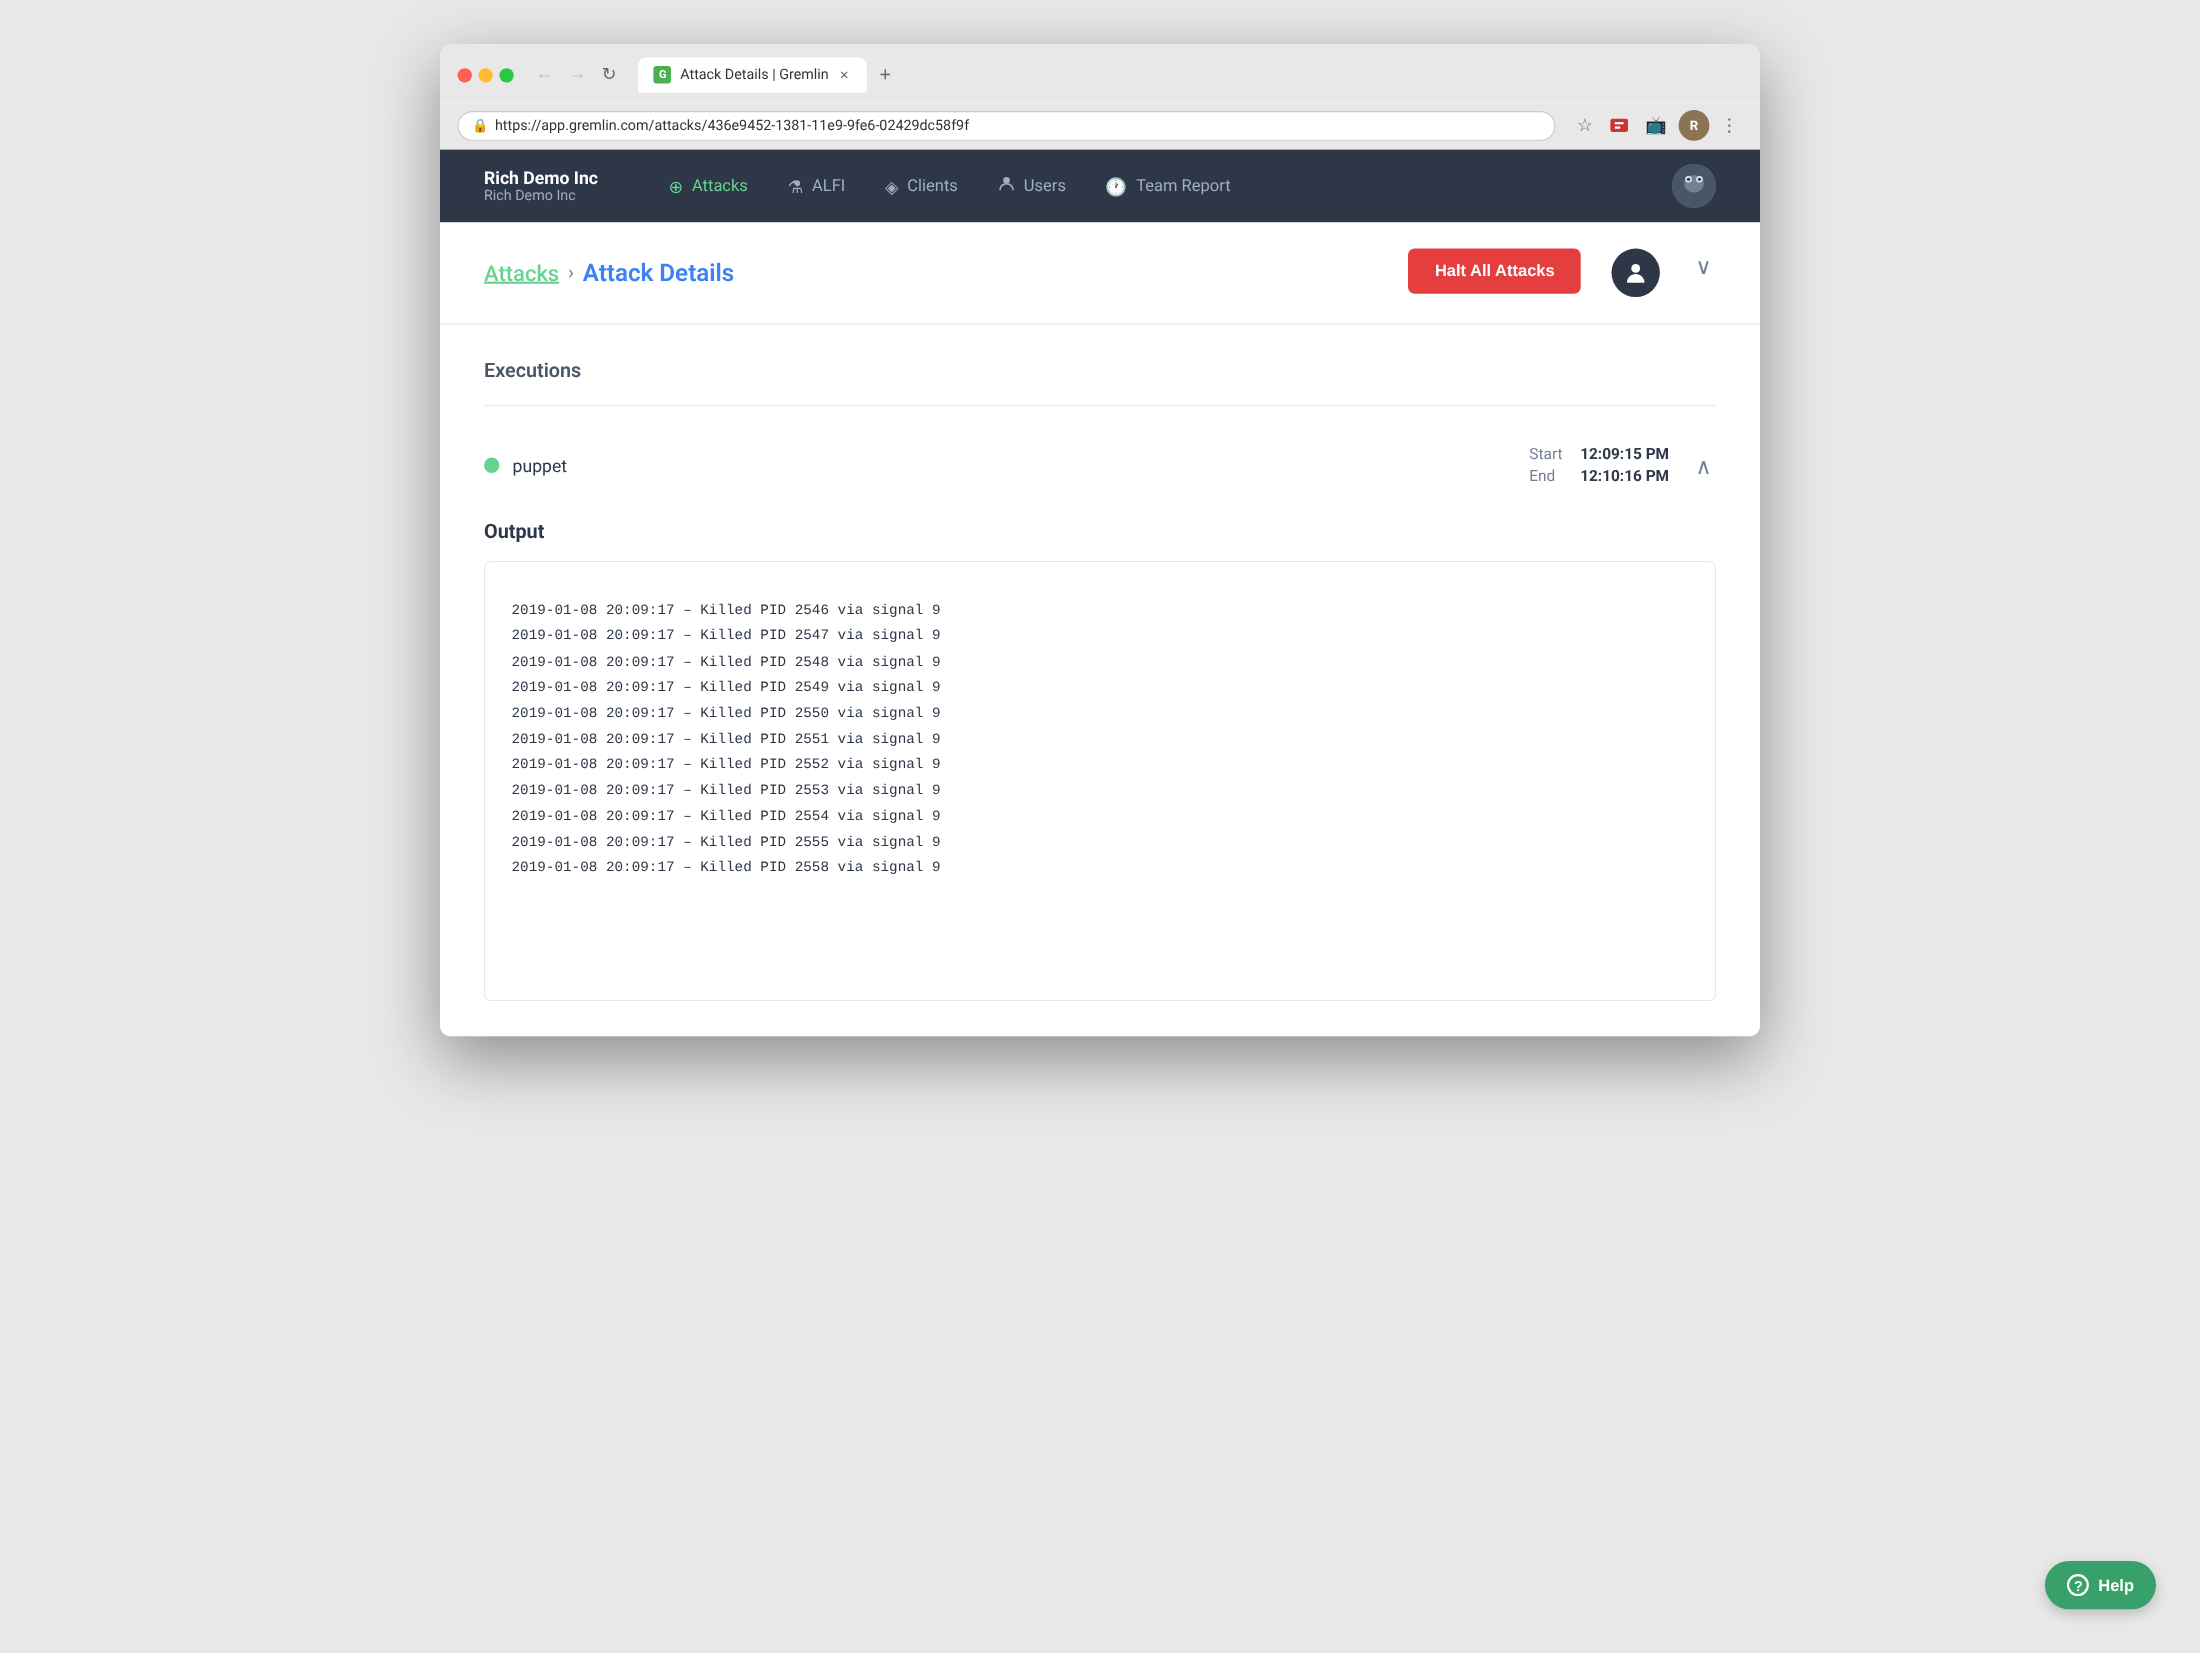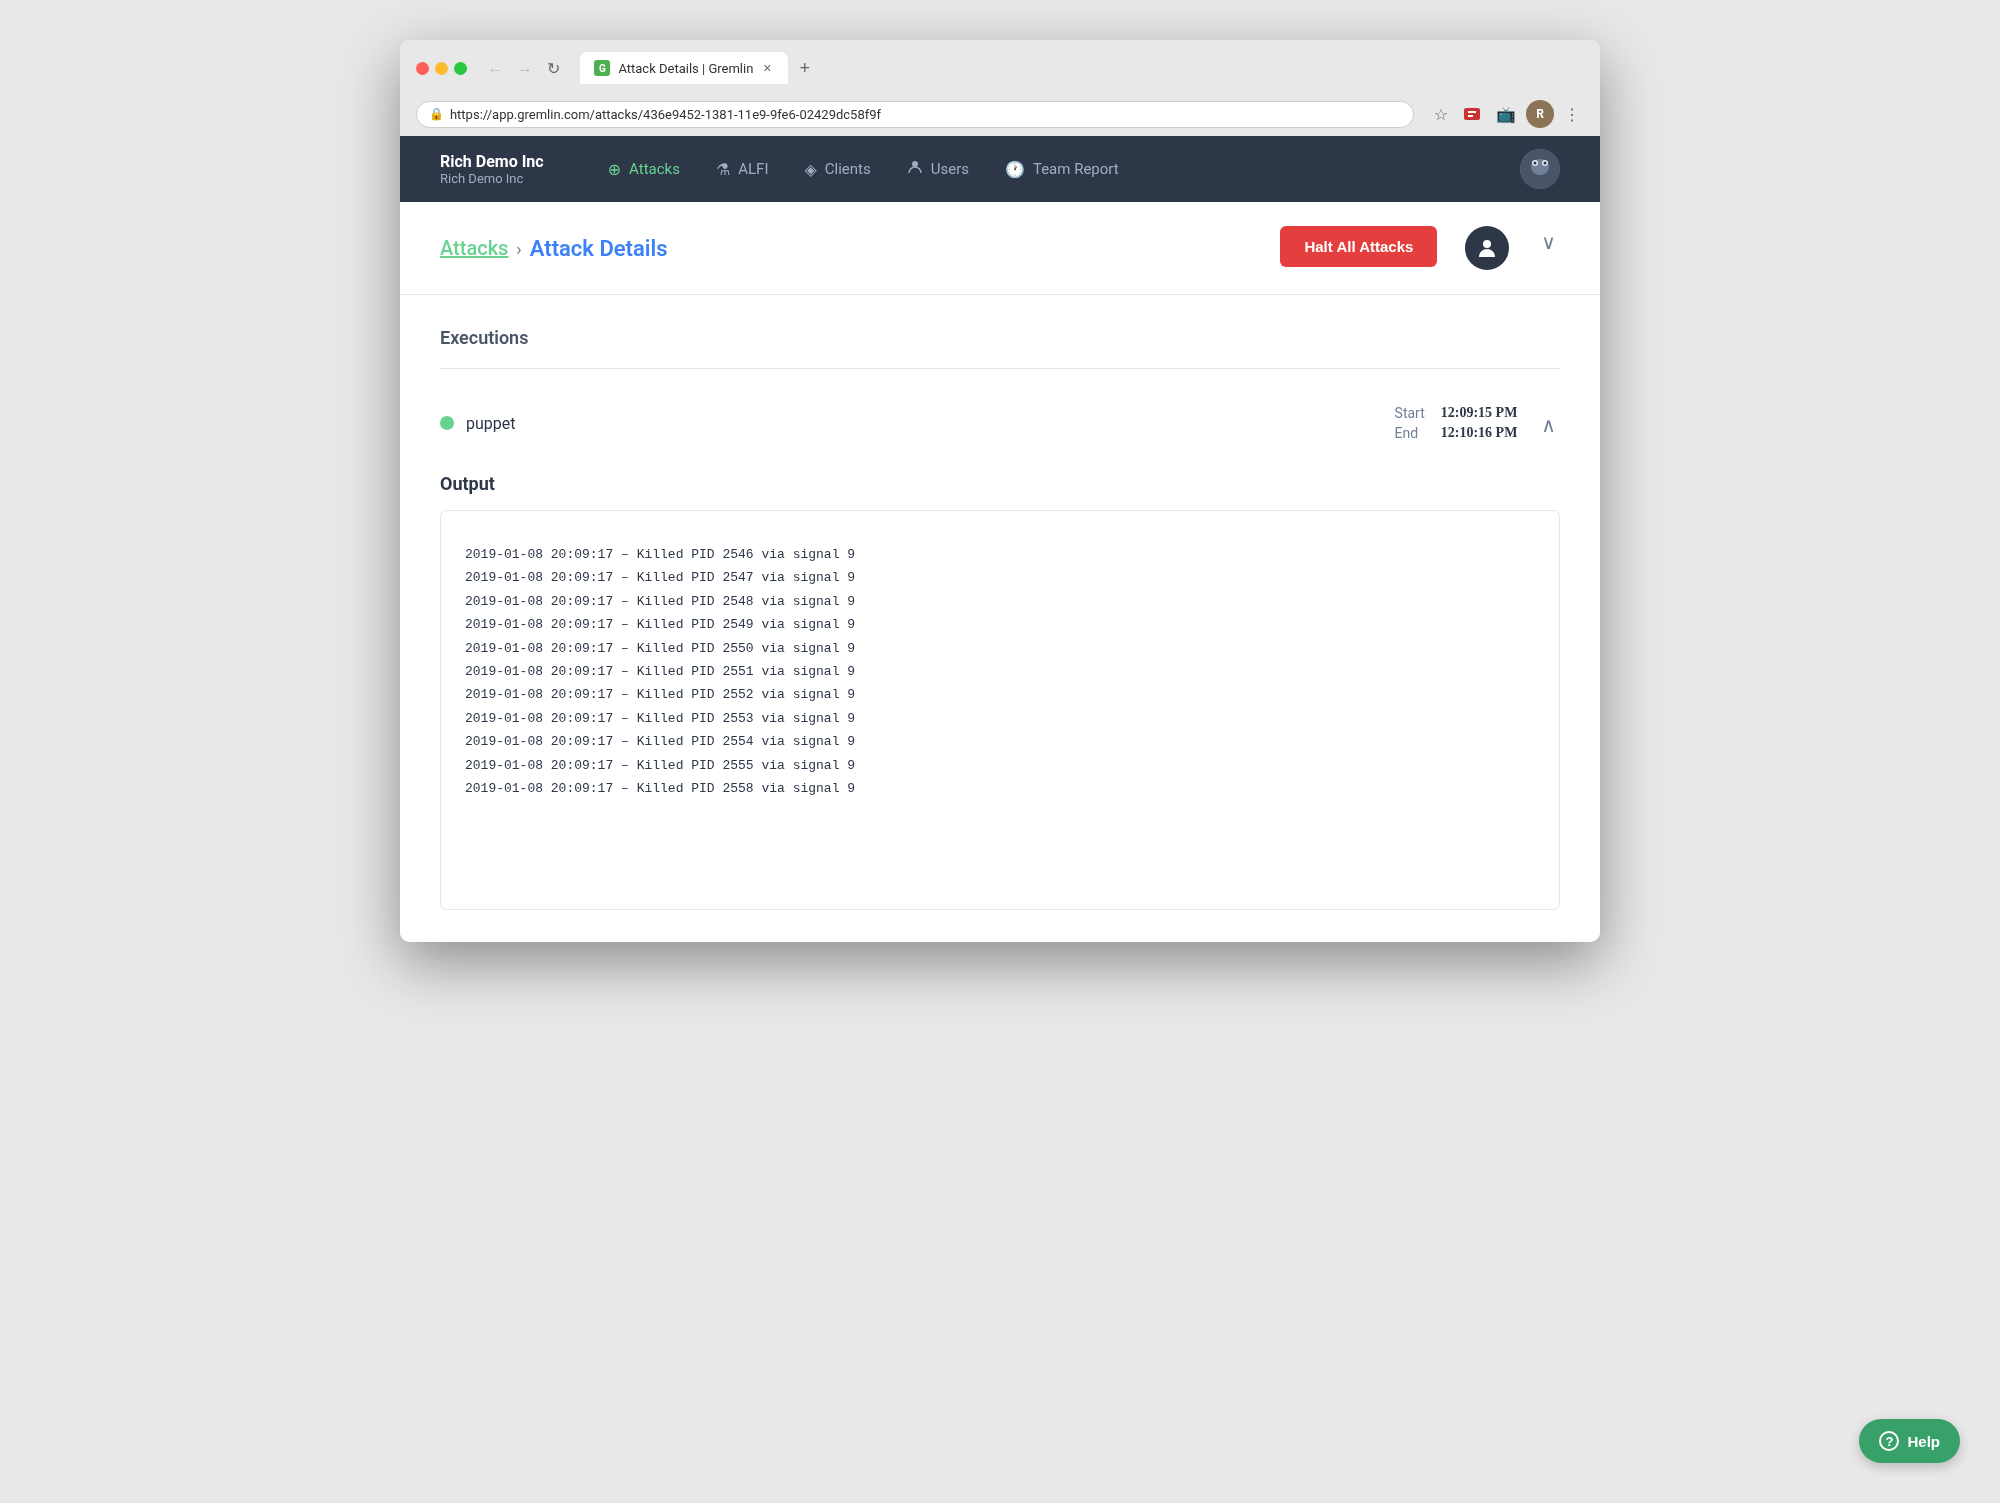--- a/index.html
+++ b/index.html
@@ -407,21 +407,20 @@
 
     .time-label {
       font-size: 14px;
       color: #718096;
     }
 
     .time-value {
       font-size: 14px;
       font-weight: 700;
       color: #2d3748;
-      font-family: Liberation Serif, serif;
     }
 
     .collapse-btn {
       background: none;
       border: none;
       cursor: pointer;
       color: #718096;
       font-size: 20px;
       padding: 4px;
     }

